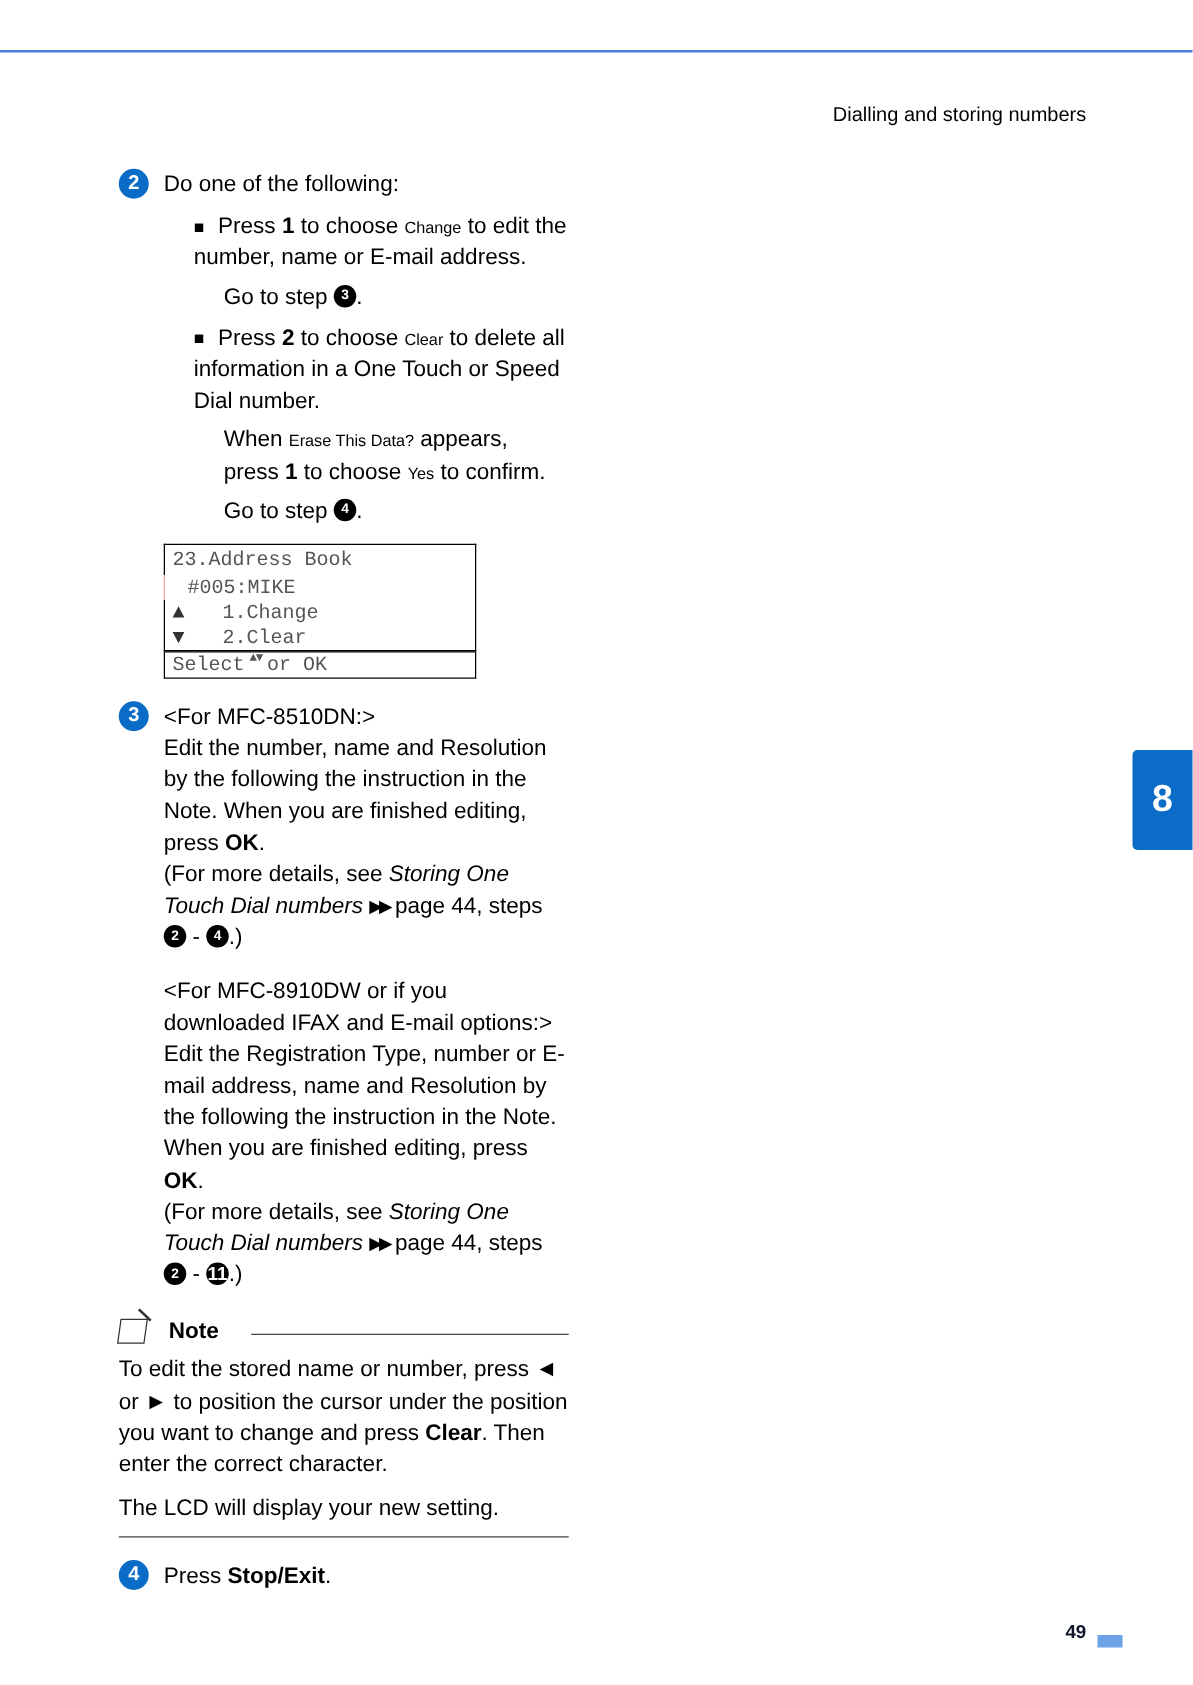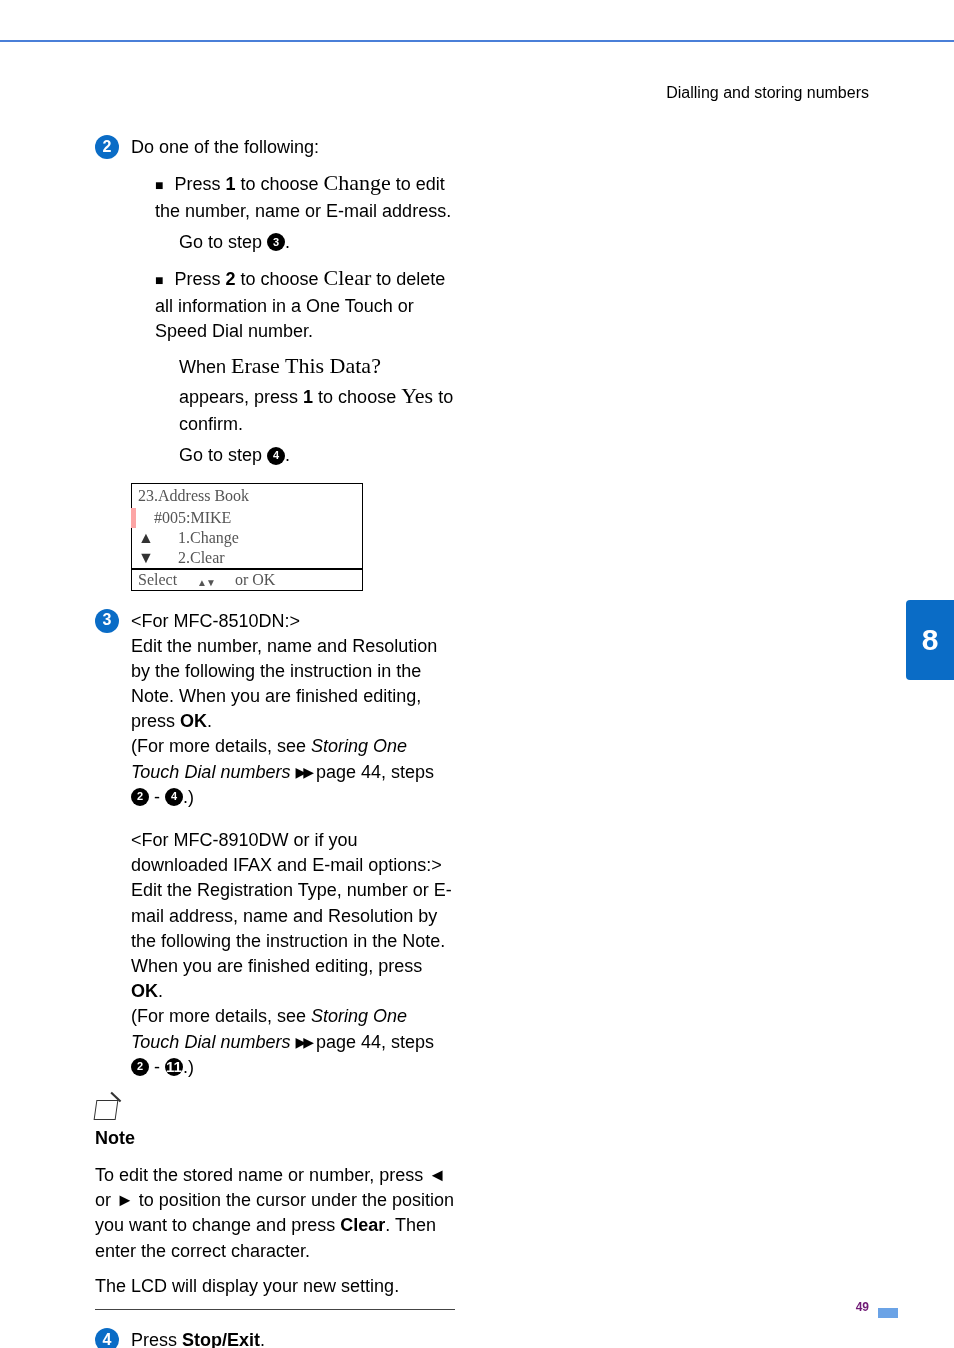--- a/index.html
+++ b/index.html
@@ -45,22 +45,22 @@
       justify-content: center;
       color: #fff;
       font-weight: bold;
       font-size: 30px;
     }
     .page-num {
       position: absolute;
       bottom: 32px;
       right: 85px;
       font-weight: bold;
-      color: #701a75;
-      font-size: 12px;
+      color: #0f172a;
+      font-size: 15px;
     }
     .page-num-bar {
       position: absolute;
       bottom: 30px;
       right: 56px;
       width: 20px;
       height: 10px;
       background: #6ba3e6;
     }
     .circle-num {
@@ -93,39 +93,39 @@
     .step-row {
       display: flex;
       align-items: flex-start;
       gap: 12px;
       margin-bottom: 6px;
     }
     .step-body { flex: 1; }
     .sub { margin-left: 24px; margin-top: 8px; }
     .sub2 { margin-left: 48px; margin-top: 6px; }
     .bullet { font-size: 14px; vertical-align: middle; margin-right: 6px; }
-    code.mono { font-family: Liberation Serif, serif; font-size: 22px; }
+    code.mono { font-family: Liberation Sans, sans-serif; font-size: 13px; }
     strong { font-weight: bold; }
     em { font-style: italic; }
     .lcd {
       margin: 14px 0 18px 36px;
-      width: 232px;
-      font-family: Liberation Serif, serif;
+      width: 250px;
+      font-family: Liberation Mono, monospace;
       font-size: 16px;
       color: #555;
       line-height: 1.25;
     }
     .lcd .line1 { border: 1px solid #000; border-bottom: none; padding: 2px 6px; }
-    .lcd .line2 { border-left: 5px solid #fca5a5; border-right: 1px solid #000; padding: 0 6px 0 18px; }
+    .lcd .line2 { border-left: 1px solid #fca5a5; border-right: 1px solid #000; padding: 0 6px 0 18px; }
     .lcd .line3 { border-left: 1px solid #000; border-right: 1px solid #000; padding: 0 6px 0 6px; display:flex; }
     .lcd .line4 { border: 1px solid #000; border-top: none; padding: 0 6px 0 6px; display:flex;}
-    .lcd .line5 { border: 1px solid #000; padding: 0 6px; display:flex; align-items:flex-end; gap:20px;}
+    .lcd .line5 { border: 1px solid #000; padding: 0 6px; display:flex; align-items:flex-start; gap:4px;}
     .arrow-col{ width:18px; color:#333; }
     .note-block { margin-top: 20px; margin-bottom: 12px; }
-    .note-head { display:flex; gap:6px; margin-bottom:4px;flex-direction:column;}
+    .note-head { display:flex; align-items:center; gap:18px; margin-bottom:4px;}
     .note-head .label { font-weight: bold; font-size: 18px; }
     .note-head .rule { flex:1; height:1px; background:#444; margin-left:8px; position:relative; top:3px;}
     .note-icon { width:22px; height:20px; border:1px solid #333; position:relative; transform: skewX(-8deg); }
     .note-icon::after { content:""; position:absolute; right:-5px; top:-5px; width:14px; height:2px; background:#333; transform: rotate(40deg);}
     .note-body { margin-left: 0px; margin-top:6px; }
     .note-body p { margin-bottom: 10px; }
     .note-end { height:1px; background:#444; width: 100%; margin-top:10px;}
     .dchev { letter-spacing:-3px; font-size:14px; vertical-align: middle;}
     .lcd-arrows { font-size:10px; letter-spacing:-1px;}
     p { margin: 0; }

